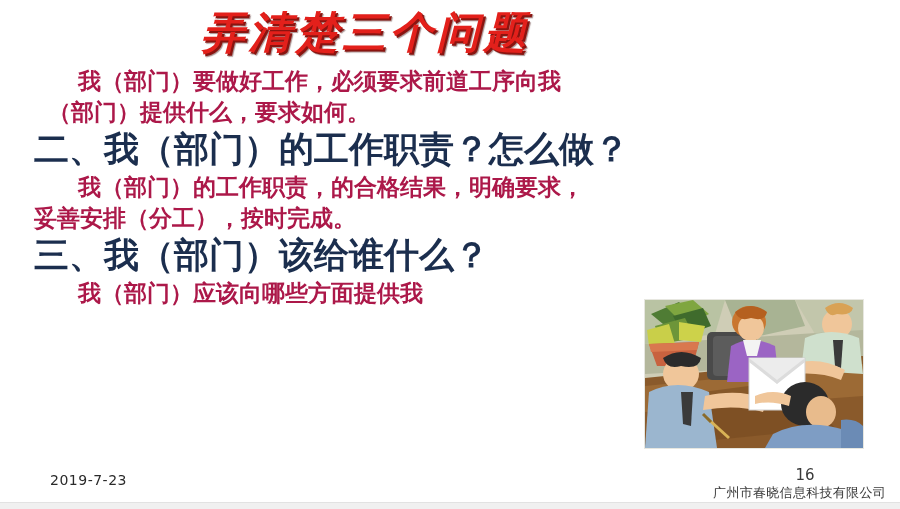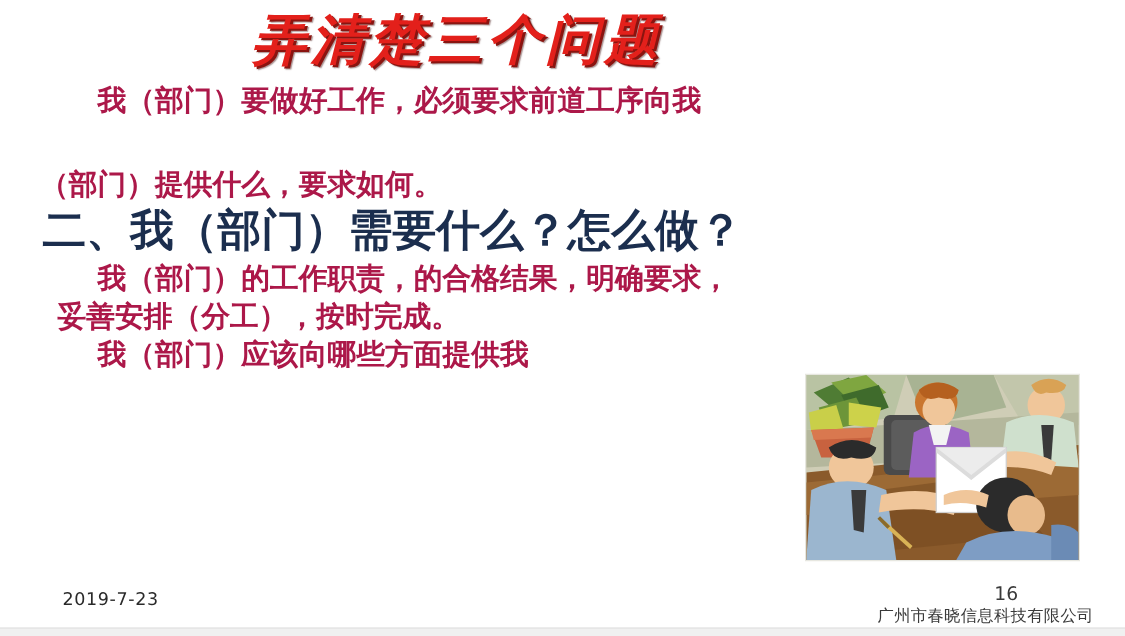--- a/index.html
+++ b/index.html
@@ -63,22 +63,22 @@
   .body-line {
     font-family: "DejaVu Serif", "Liberation Serif", serif;
     font-size: 23px;
     font-weight: bold;
     color: #ac1849;
     line-height: 1.33;
     white-space: nowrap;
     letter-spacing: 0px;
   }
   .body-line.indent-1 { padding-left: 78px; }
-  .body-line.indent-2 { padding-left: 46px; }
-  .body-line.indent-3 { padding-left: 32px; margin-top: 36px; }
+  .body-line.indent-2 { padding-left: 34px; }
+  .body-line.indent-3 { padding-left: 48px; }
 
   
   #illustration {
     position: absolute;
     left: 645px;
     top: 300px;
     width: 218px;
     height: 148px;
     background: #cfcfc0;
     overflow: hidden;
@@ -102,21 +102,21 @@
     top: 466px;
     width: 900px;
     text-align: center;
     font-family: "DejaVu Sans", "Liberation Sans", sans-serif;
     font-size: 15px;
     color: #3a3a3a;
     transform: translateX(355px);
   }
   #footer-company {
     position: absolute;
-    right: 25px;
+    right: 14px;
     top: 484px;
     font-family: Liberation Sans, sans-serif;
     font-size: 13px;
     color: #3a3a3a;
     letter-spacing: 0.3px;
   }
   #bottom-strip {
     position: absolute;
     left: 0;
     bottom: 0;
@@ -134,26 +134,27 @@
   <div id="title">弄清楚三个问题</div>
 
   <div id="content">
 
     <div class="q-block">
       <div class="body-line indent-1">我（部门）要做好工作，必须要求前道工序向我</div>
       <div class="body-line indent-3">（部门）提供什么，要求如何。</div>
     </div>
 
     <div class="q-block">
-      <div class="heading">二、我（部门）需要什么？怎么做？</div>
+      <div class="heading">二、我（部门）的工作职责？怎么做？</div>
       <div class="body-line indent-1">我（部门）的工作职责，的合格结果，明确要求，</div>
       <div class="body-line indent-2">妥善安排（分工），按时完成。</div>
     </div>
 
     <div class="q-block">
+      <div class="heading">三、我（部门）该给谁什么？</div>
       <div class="body-line indent-1">我（部门）应该向哪些方面提供我</div>
     </div>
 
   </div>
 
   <div id="illustration">
     <svg viewBox="0 0 218 148" preserveAspectRatio="none">
 
       <rect x="0" y="0" width="218" height="148" fill="#cfcdb6"></rect>
       <polygon points="0,0 80,0 70,34 0,44" fill="#b9c3a3"></polygon>

